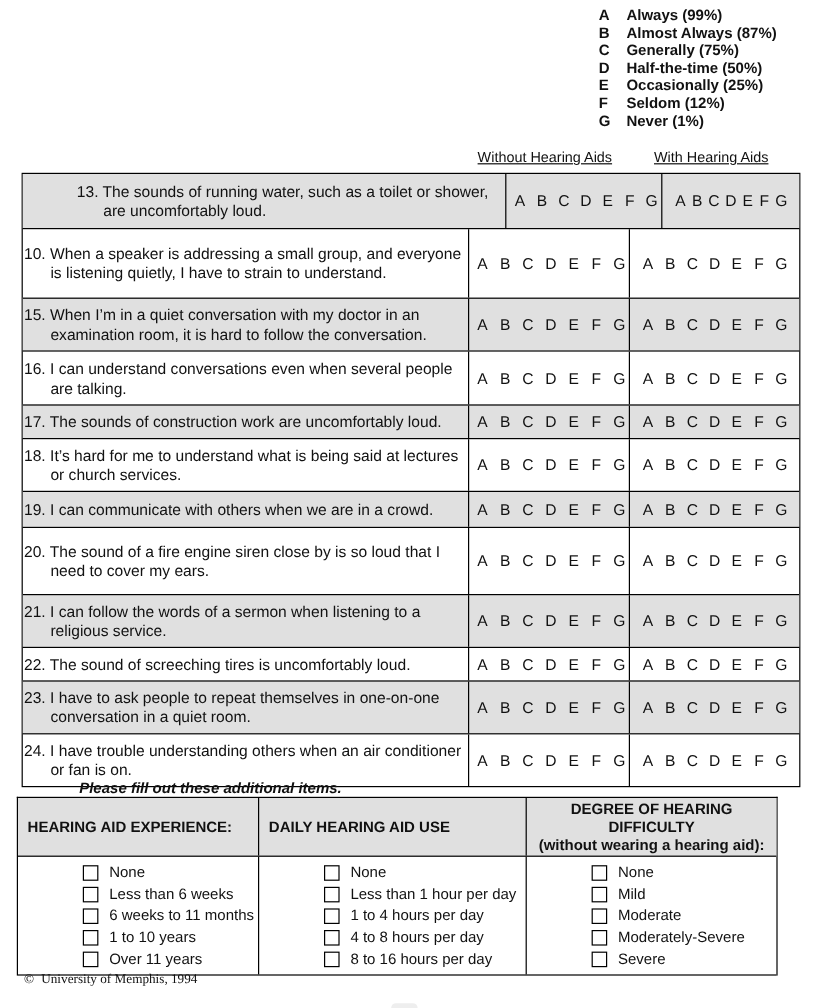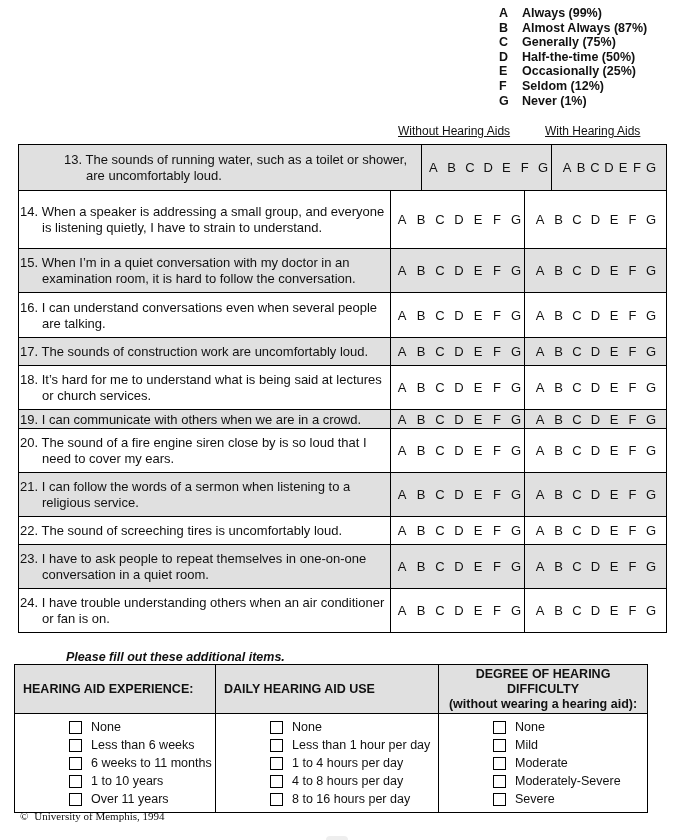--- a/index.html
+++ b/index.html
@@ -102,21 +102,21 @@
         <span class="opt">B</span>
         <span class="opt">C</span>
         <span class="opt">D</span>
         <span class="opt">E</span>
         <span class="opt">F</span>
         <span class="opt">G</span>
       </div>
     </div>
     <div class="qrow" style="height: 58px;">
       <div class="qtext">
-        <span class="q-inner"><span class="num">14.</span> <span>When a speaker is addressing a small group, and everyone is listening quietly, I have to strain to understand.</span></span>
+        <span class="q-inner"><span class="num">10.</span> <span>When a speaker is addressing a small group, and everyone is listening quietly, I have to strain to understand.</span></span>
       </div>
       <div class="opts without">
         <span class="opt">A</span>
         <span class="opt">B</span>
         <span class="opt">C</span>
         <span class="opt">D</span>
         <span class="opt">E</span>
         <span class="opt">F</span>
         <span class="opt">G</span>
       </div>
@@ -215,21 +215,21 @@
       <div class="opts with">
         <span class="opt">A</span>
         <span class="opt">B</span>
         <span class="opt">C</span>
         <span class="opt">D</span>
         <span class="opt">E</span>
         <span class="opt">F</span>
         <span class="opt">G</span>
       </div>
     </div>
-    <div class="qrow shaded" style="height: 19px;">
+    <div class="qrow shaded" style="height: 30px;">
       <div class="qtext">
         <span class="q-inner"><span class="num">19.</span> <span>I can communicate with others when we are in a crowd.</span></span>
       </div>
       <div class="opts without">
         <span class="opt">A</span>
         <span class="opt">B</span>
         <span class="opt">C</span>
         <span class="opt">D</span>
         <span class="opt">E</span>
         <span class="opt">F</span>
@@ -238,21 +238,21 @@
       <div class="opts with">
         <span class="opt">A</span>
         <span class="opt">B</span>
         <span class="opt">C</span>
         <span class="opt">D</span>
         <span class="opt">E</span>
         <span class="opt">F</span>
         <span class="opt">G</span>
       </div>
     </div>
-    <div class="qrow" style="height: 44px;">
+    <div class="qrow" style="height: 56px;">
       <div class="qtext">
         <span class="q-inner"><span class="num">20.</span> <span>The sound of a fire engine siren close by is so loud that I need to cover my ears.</span></span>
       </div>
       <div class="opts without">
         <span class="opt">A</span>
         <span class="opt">B</span>
         <span class="opt">C</span>
         <span class="opt">D</span>
         <span class="opt">E</span>
         <span class="opt">F</span>

